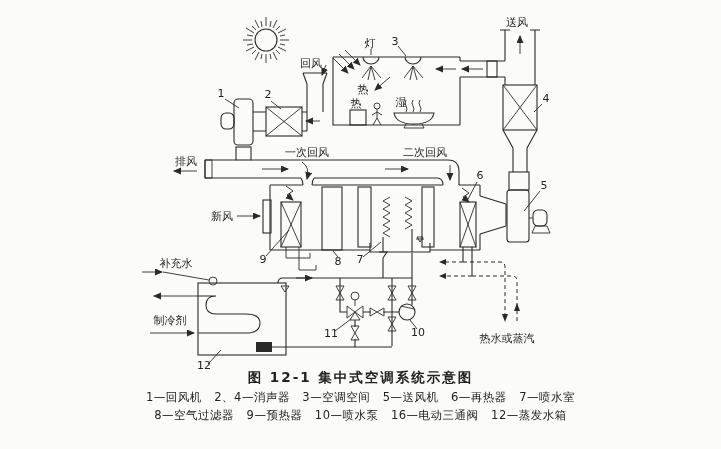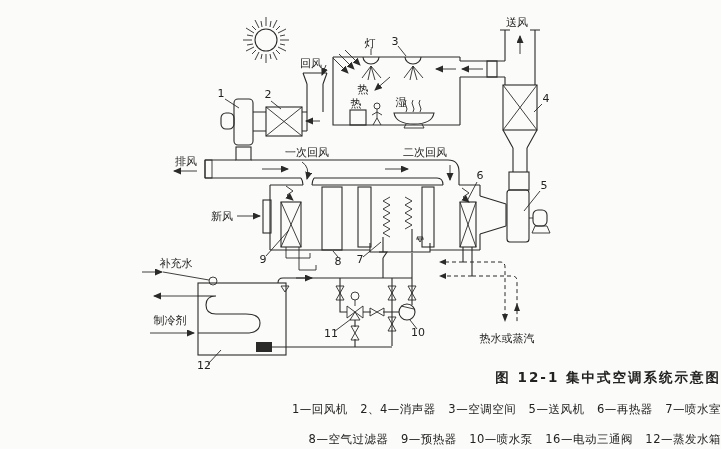--- a/index.html
+++ b/index.html
@@ -5,23 +5,23 @@
   html,body{margin:0;padding:0;}
   .page{position:relative;width:721px;height:449px;background:#fbfbf9;overflow:hidden;
         font-family:"DejaVu Sans","Liberation Sans",sans-serif;color:#222220;}
   svg{position:absolute;left:0;top:0;}
   svg text{font-family:"DejaVu Sans","Liberation Sans",sans-serif;font-size:11px;fill:#222220;}
   svg text.num{font-size:11px;}
   .ln{stroke:#2a2a28;stroke-width:1.1;fill:none;}
   .thin{stroke:#2a2a28;stroke-width:0.9;fill:none;}
   .dash{stroke:#2a2a28;stroke-width:1;fill:none;stroke-dasharray:4 3;}
   .inkfill{fill:#2a2a28;stroke:none;}
-  .caption-block{position:absolute;left:0;top:369px;width:721px;text-align:right;}
+  .caption-block{position:absolute;left:0;top:369px;width:721px;text-align:center;}
   .caption{font-size:13.5px;font-weight:bold;letter-spacing:2px;}
-  .legend{font-size:11.5px;letter-spacing:0.5px;margin-top:15px;white-space:pre;}
+  .legend{font-size:11.5px;letter-spacing:0.5px;margin-top:3px;white-space:pre;}
 </style>
 </head>
 <body>
 
 <div class="page">
 <svg width="721" height="449" viewBox="0 0 721 449">
   <defs>
     <marker id="ah" markerWidth="10" markerHeight="8" refX="7" refY="3.5" orient="auto" markerUnits="userSpaceOnUse">
       <path d="M0,0 L8,3.5 L0,7 Z" fill="#2a2a28"></path>
     </marker>

